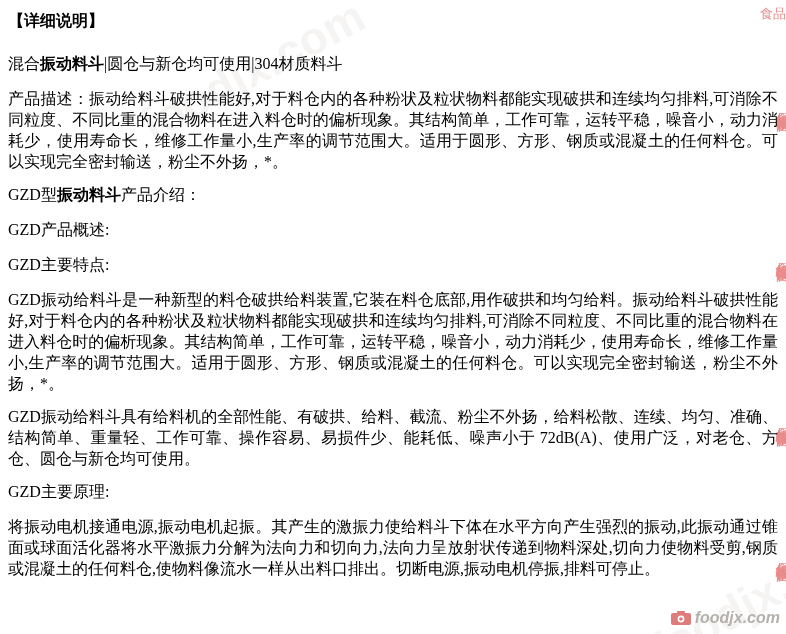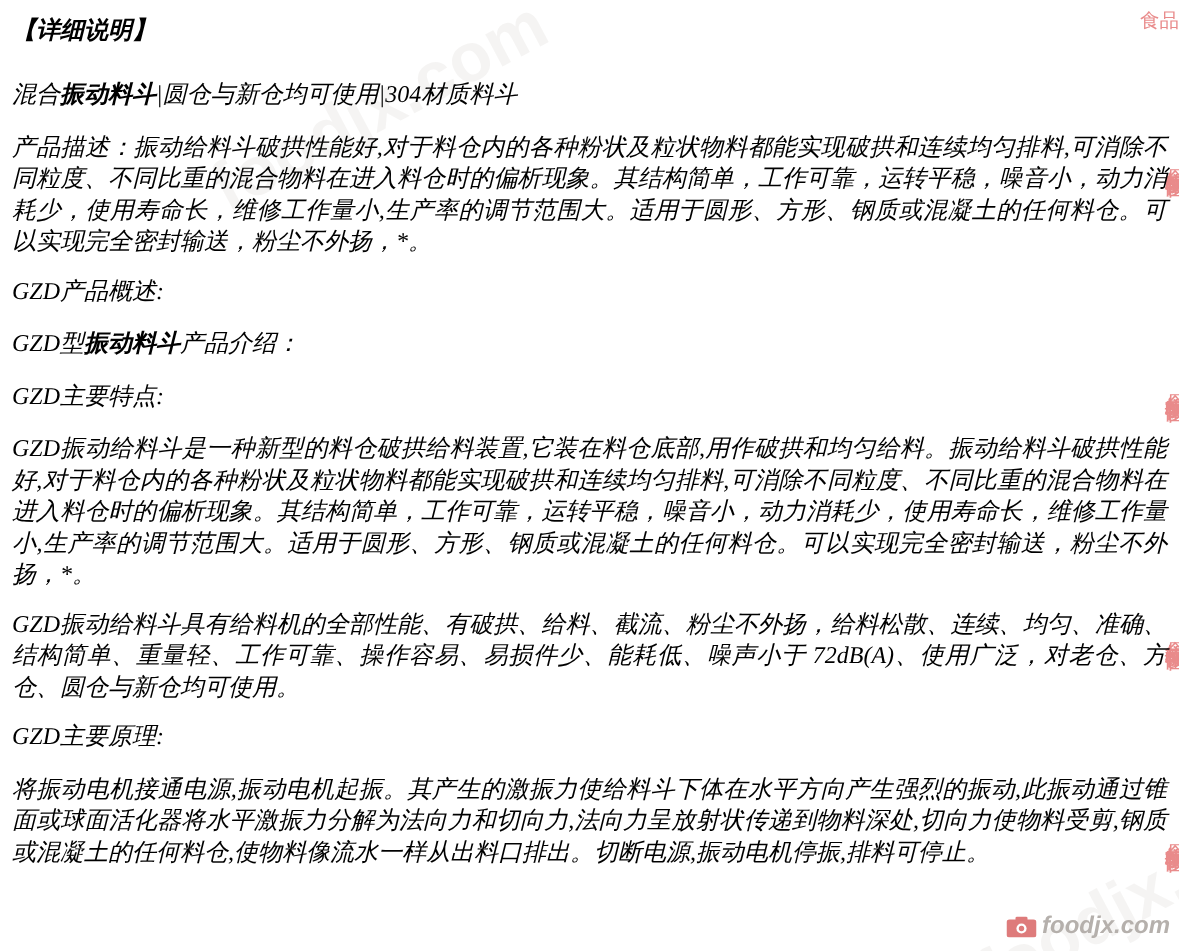--- a/index.html
+++ b/index.html
@@ -16,21 +16,20 @@
     font-family: "Liberation Serif", "DejaVu Serif", serif;
     color: #000000;
     font-size: 16px;
     line-height: 21px;
   }
   .content {
     position: relative;
     z-index: 2;
     padding: 8px 8px 0 8px;
     width: 770px;
-    font-style: italic;
   }
   .block { margin: 0 0 14px 0; }
   .para { margin: 0 0 12px 0; text-align: justify; }
   .bold { font-weight: bold; margin-top: 40px; }
   .section-header { font-weight: bold; margin: 2px 0 22px 0; }
 
   
   .wm-diag {
     position: absolute;
     z-index: 1;
@@ -109,25 +108,25 @@
   <div class="content">
 
     <div class="block section-header">【详细说明】</div>
 
     <div class="block">
       <span>混合</span><span class="bold">振动料斗</span><span>|圆仓与新仓均可使用|304材质料斗</span>
     </div>
 
     <div class="block para">产品描述：振动给料斗破拱性能好,对于料仓内的各种粉状及粒状物料都能实现破拱和连续均匀排料,可消除不同粒度、不同比重的混合物料在进入料仓时的偏析现象。其结构简单，工作可靠，运转平稳，噪音小，动力消耗少，使用寿命长，维修工作量小,生产率的调节范围大。适用于圆形、方形、钢质或混凝土的任何料仓。可以实现完全密封输送，粉尘不外扬，*。</div>
 
-    <div class="block">GZD产品概述:</div>
-
     <div class="block">
       <span>GZD型</span><span class="bold">振动料斗</span><span>产品介绍：</span>
     </div>
+
+    <div class="block">GZD产品概述:</div>
 
     <div class="block">GZD主要特点:</div>
 
     <div class="block para">GZD振动给料斗是一种新型的料仓破拱给料装置,它装在料仓底部,用作破拱和均匀给料。振动给料斗破拱性能好,对于料仓内的各种粉状及粒状物料都能实现破拱和连续均匀排料,可消除不同粒度、不同比重的混合物料在进入料仓时的偏析现象。其结构简单，工作可靠，运转平稳，噪音小，动力消耗少，使用寿命长，维修工作量小,生产率的调节范围大。适用于圆形、方形、钢质或混凝土的任何料仓。可以实现完全密封输送，粉尘不外扬，*。</div>
 
     <div class="block para">GZD振动给料斗具有给料机的全部性能、有破拱、给料、截流、粉尘不外扬，给料松散、连续、均匀、准确、结构简单、重量轻、工作可靠、操作容易、易损件少、能耗低、噪声小于 72dB(A)、使用广泛，对老仓、方仓、圆仓与新仓均可使用。</div>
 
     <div class="block">GZD主要原理:</div>
 
     <div class="block para">将振动电机接通电源,振动电机起振。其产生的激振力使给料斗下体在水平方向产生强烈的振动,此振动通过锥面或球面活化器将水平激振力分解为法向力和切向力,法向力呈放射状传递到物料深处,切向力使物料受剪,钢质或混凝土的任何料仓,使物料像流水一样从出料口排出。切断电源,振动电机停振,排料可停止。</div>

